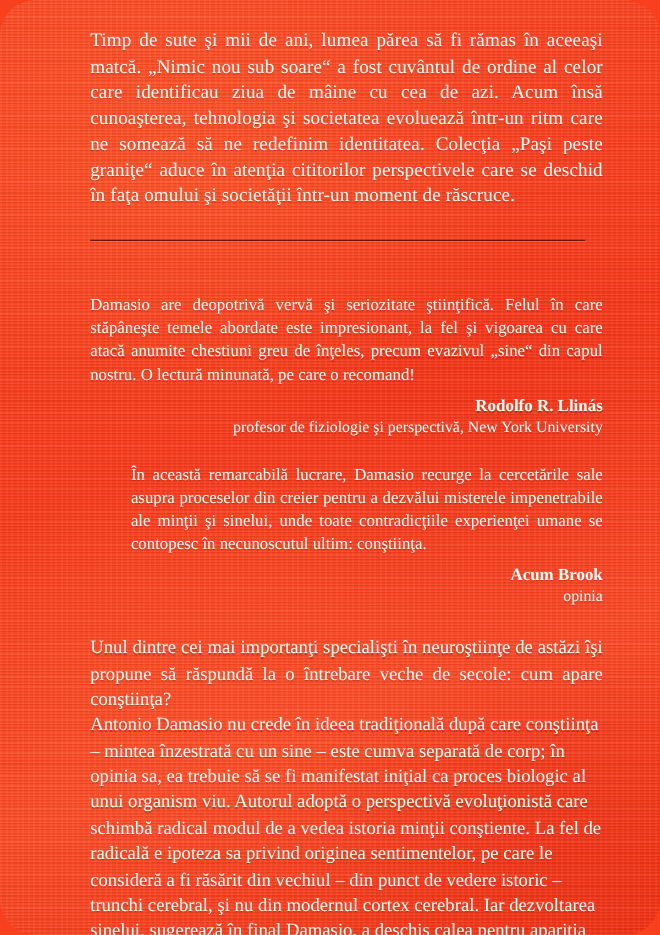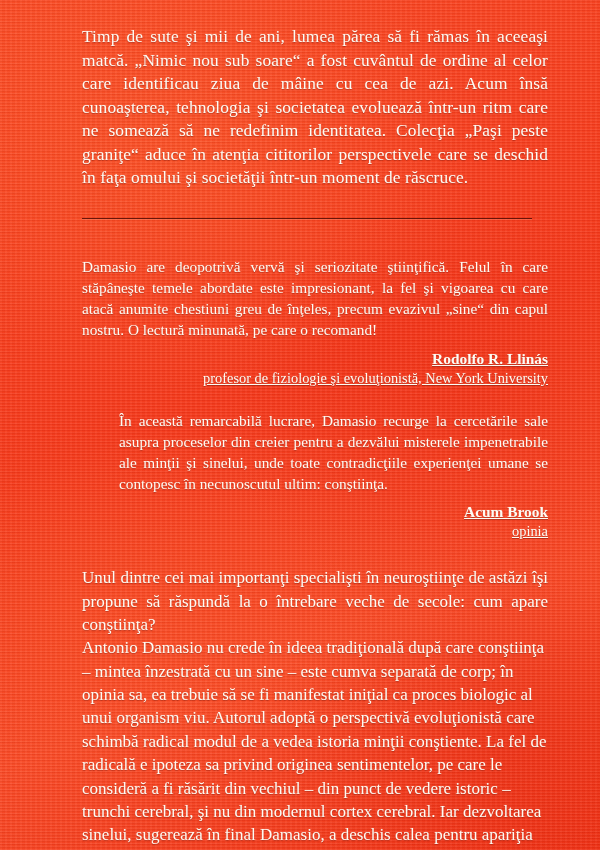--- a/index.html
+++ b/index.html
@@ -41,20 +41,21 @@
         rgba(175,35,10,0.05) 2px,
         rgba(175,35,10,0.05) 5px
       ),
       
       radial-gradient(ellipse 70% 40% at 30% 18%, rgba(255,110,50,0.35), rgba(255,110,50,0) 70%),
       radial-gradient(ellipse 60% 35% at 78% 48%, rgba(235,35,12,0.32), rgba(235,35,12,0) 70%),
       radial-gradient(ellipse 80% 30% at 20% 72%, rgba(255,95,40,0.28), rgba(255,95,40,0) 72%),
       radial-gradient(ellipse 55% 28% at 85% 88%, rgba(228,30,10,0.30), rgba(228,30,10,0) 72%),
       linear-gradient(160deg, #fb4a24 0%, #f6381a 45%, #fa4a26 72%, #f03114 100%);
     overflow: hidden;
+    border-radius: 32px;
   }
   
   .cover::after {
     content: "";
     position: absolute;
     inset: 0;
     pointer-events: none;
     background-image:
       repeating-linear-gradient(
         to bottom,
@@ -102,36 +103,35 @@
     height: 0;
     border: none;
     border-top: 1.4px solid rgba(70,8,3,0.80);
     width: 450px;
     margin: 0;
     box-shadow: 0 1px 0 rgba(255,170,140,0.22);
   }
 
   
   .quote-block {
-    margin-top: 38px;
+    margin-top: 49px;
   }
   .quote-block.second {
     margin-top: 24px;
     margin-left: 37px;
   }
   .quote-text {
     font-size: 15.3px;
     line-height: 1.37;
     text-align: justify;
     text-justify: inter-word;
   }
   .attrib {
     text-align: right;
     margin-top: 9px;
-    text-decoration: underline;
   }
   .attrib-name {
     font-weight: bold;
     font-size: 15.4px;
     line-height: 1.22;
     display: block;
   }
   .attrib-role {
     font-size: 14.4px;
     line-height: 1.25;
@@ -165,21 +165,21 @@
     <div class="intro txt">Timp de sute şi mii de ani, lumea părea să fi rămas în aceeaşi matcă. „Nimic nou sub soare“ a fost cuvântul de ordine al celor care identificau ziua de mâine cu cea de azi. Acum însă cunoaşterea, tehnologia şi societatea evoluează într-un ritm care ne somează să ne redefinim identitatea. Colecţia „Paşi peste graniţe“ aduce în atenţia cititorilor perspectivele care se deschid în faţa omului şi societăţii într-un moment de răscruce.</div>
 
     <div class="divider-wrap">
       <hr class="divider">
     </div>
 
     <div class="quote-block first">
       <div class="quote-text txt">Damasio are deopotrivă vervă şi seriozitate ştiinţifică. Felul în care stăpâneşte temele abordate este impresionant, la fel şi vigoarea cu care atacă anumite chestiuni greu de înţeles, precum evazivul „sine“ din capul nostru. O lectură minunată, pe care o recomand!</div>
       <div class="attrib txt">
         <span class="attrib-name">Rodolfo R. Llinás</span>
-        <span class="attrib-role">profesor de fiziologie şi evoluţionistă, New York University</span>
+        <span class="attrib-role">profesor de fiziologie şi perspectivă, New York University</span>
       </div>
     </div>
 
     <div class="quote-block second">
       <div class="quote-text txt">În această remarcabilă lucrare, Damasio recurge la cercetările sale asupra proceselor din creier pentru a dezvălui misterele impenetrabile ale minţii şi sinelui, unde toate contradicţiile experienţei umane se contopesc în necunoscutul ultim: conştiinţa.</div>
       <div class="attrib txt">
         <span class="attrib-name">Acum Brook</span>
         <span class="attrib-role">opinia</span>
       </div>
     </div>

